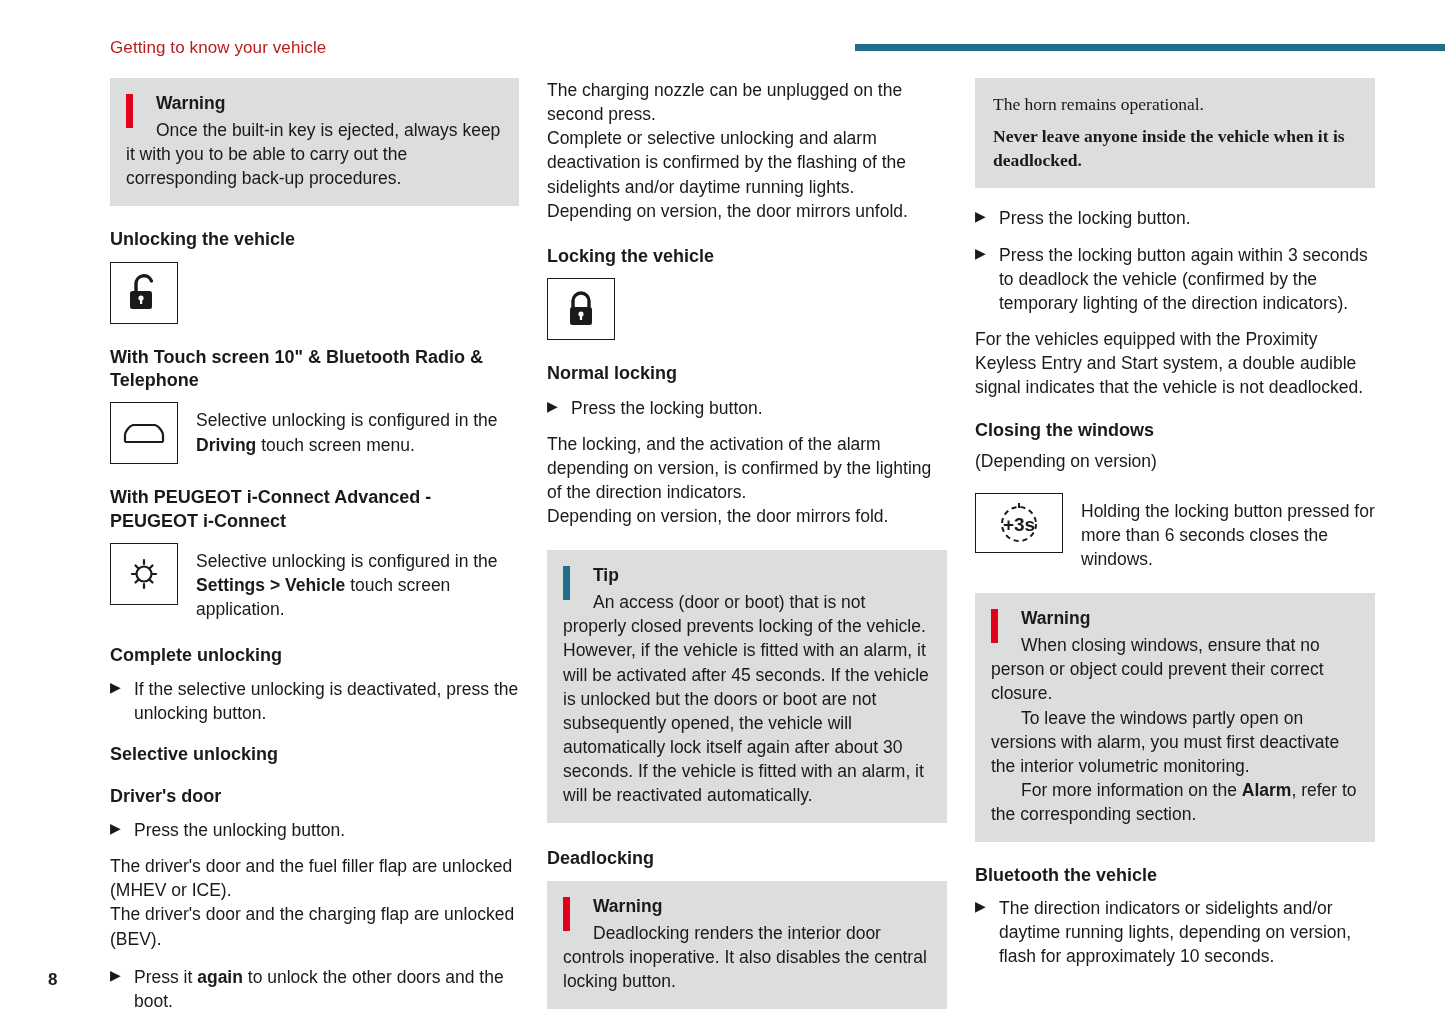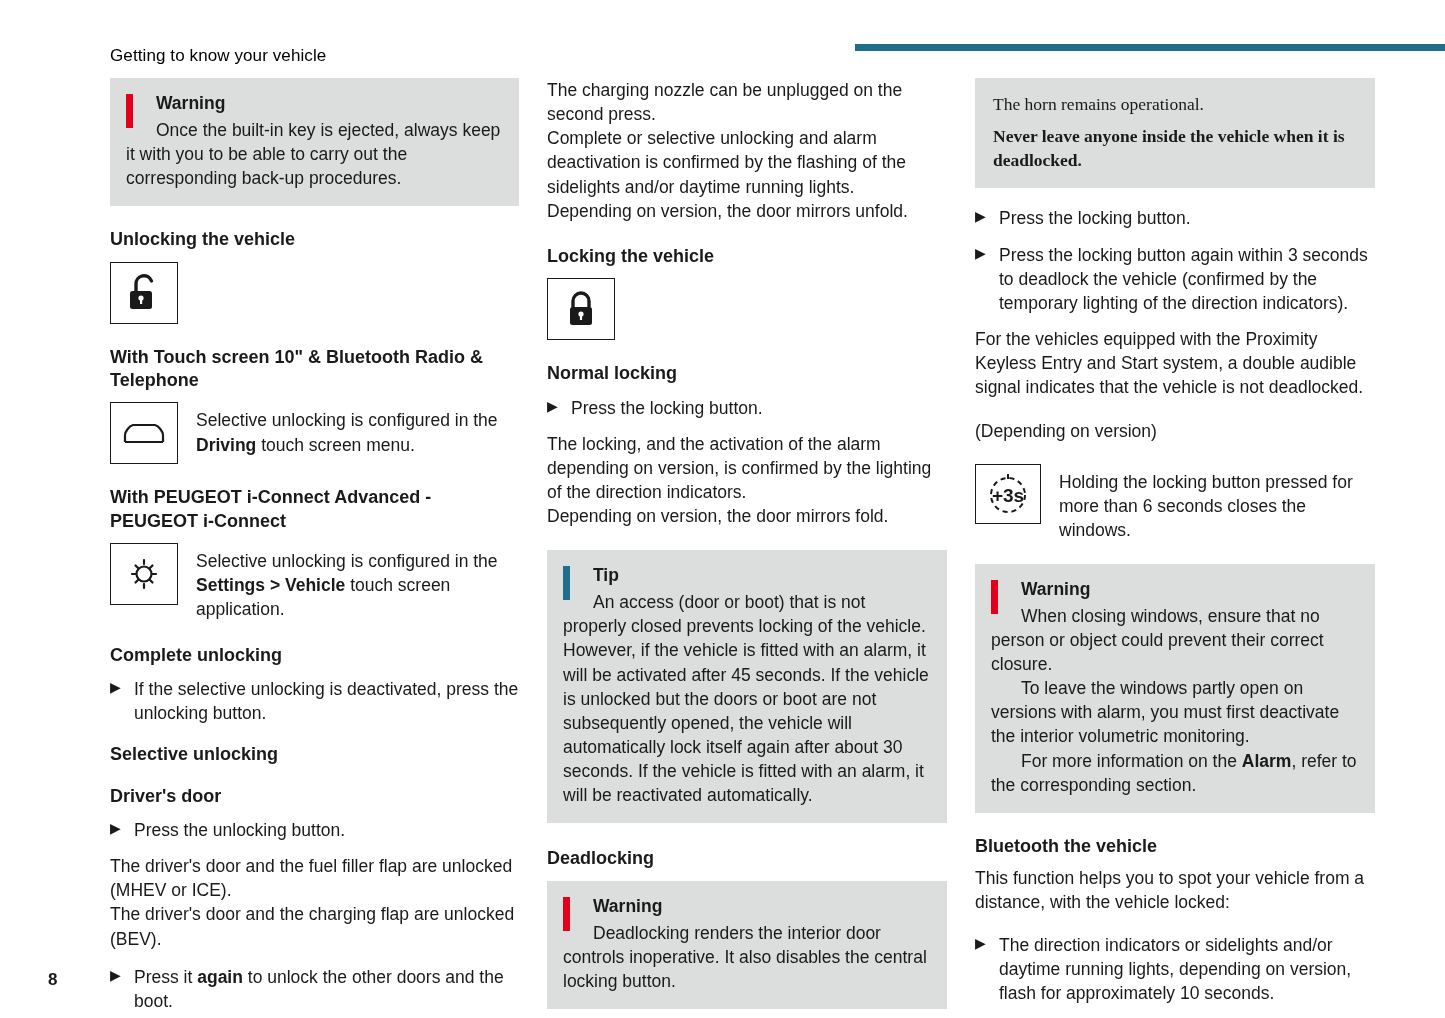--- a/index.html
+++ b/index.html
@@ -24,24 +24,24 @@
   
   .header {
     position: absolute;
     top: 30px;
     left: 110px;
     right: 0;
     height: 30px;
   }
   .header-title {
     font-size: 17px;
-    color: #000000;
+    color: #b91c1c;
     letter-spacing: 0.1px;
     position: absolute;
-    top: 16px;
+    top: 8px;
     left: 0;
   }
   .header-rule {
     position: absolute;
     top: 14px;
     left: 745px;
     width: 700px;
     height: 7px;
     background: #1e6e8c;
   }
@@ -141,21 +141,21 @@
   }
   .fig-row {
     display: flex;
     gap: 18px;
     align-items: flex-start;
     margin-bottom: 6px;
   }
   .fig-row .fig-text { flex: 1; padding-top: 6px; font-size: 17.5px; line-height: 1.38; }
   .std-icon { width: 68px; height: 62px; }
   .lock-icon { width: 68px; height: 62px; margin-bottom: 6px; }
-  .sec-icon { width: 66px; height: 60px; }
+  .sec-icon { width: 88px; height: 60px; }
 
   .footer-page {
     position: absolute;
     left: 48px;
     bottom: 28px;
     font-size: 17px;
     font-weight: bold;
     color: #1a1a1a;
   }
   b { font-weight: bold; }
@@ -296,20 +296,21 @@
         <div class="btxt">Press the locking button.</div>
       </div>
 
       <div class="bullet">
         <div class="arrow">▶</div>
         <div class="btxt">Press the locking button again within 3 seconds to deadlock the vehicle (confirmed by the temporary lighting of the direction indicators).</div>
       </div>
 
       <p class="para" style="margin-bottom:20px">For the vehicles equipped with the Proximity Keyless Entry and Start system, a double audible signal indicates that the vehicle is not deadlocked.</p>
 
+      <h2 style="margin-top:0;margin-bottom:6px">Closing the windows</h2>
       <p class="para" style="margin-bottom:20px">(Depending on version)</p>
 
       <div class="fig-row">
         <div class="icon-box sec-icon">
           <svg width="56" height="50" viewBox="0 0 56 50" aria-hidden="true">
             <g stroke="#1a1a1a" stroke-width="2" fill="none">
               <circle cx="28" cy="26" r="17" stroke-dasharray="5 4"></circle>
               <line x1="28" y1="5" x2="28" y2="10"></line>
             </g>
             <text x="28" y="33" font-family="Liberation Sans, sans-serif" font-size="19" font-weight="bold" text-anchor="middle" fill="#1a1a1a">+3s</text>
@@ -321,21 +322,20 @@
       <div class="callout warning" style="margin-top:22px">
         <div class="bang">!</div>
         <div class="bar"></div>
         <div class="callout-title">Warning</div>
         <div class="callout-body">When closing windows, ensure that no person or object could prevent their correct closure.</div>
         <div class="callout-body cont">To leave the windows partly open on versions with alarm, you must first deactivate the interior volumetric monitoring.</div>
         <div class="callout-body cont"><span>For more information on the </span><b>Alarm</b><span>, refer to the corresponding section.</span></div>
       </div>
 
       <h2 style="margin-top:22px;margin-bottom:8px">Bluetooth the vehicle</h2>
-      <p class="para" style="margin-bottom:18px">This function helps you to spot your vehicle from a distance, with the vehicle locked:</p>
 
       <div class="bullet">
         <div class="arrow">▶</div>
         <div class="btxt">The direction indicators or sidelights and/or daytime running lights, depending on version, flash for approximately 10 seconds.</div>
       </div>
     </div>
 
   </div>
 
   <div class="footer-page">8</div>

